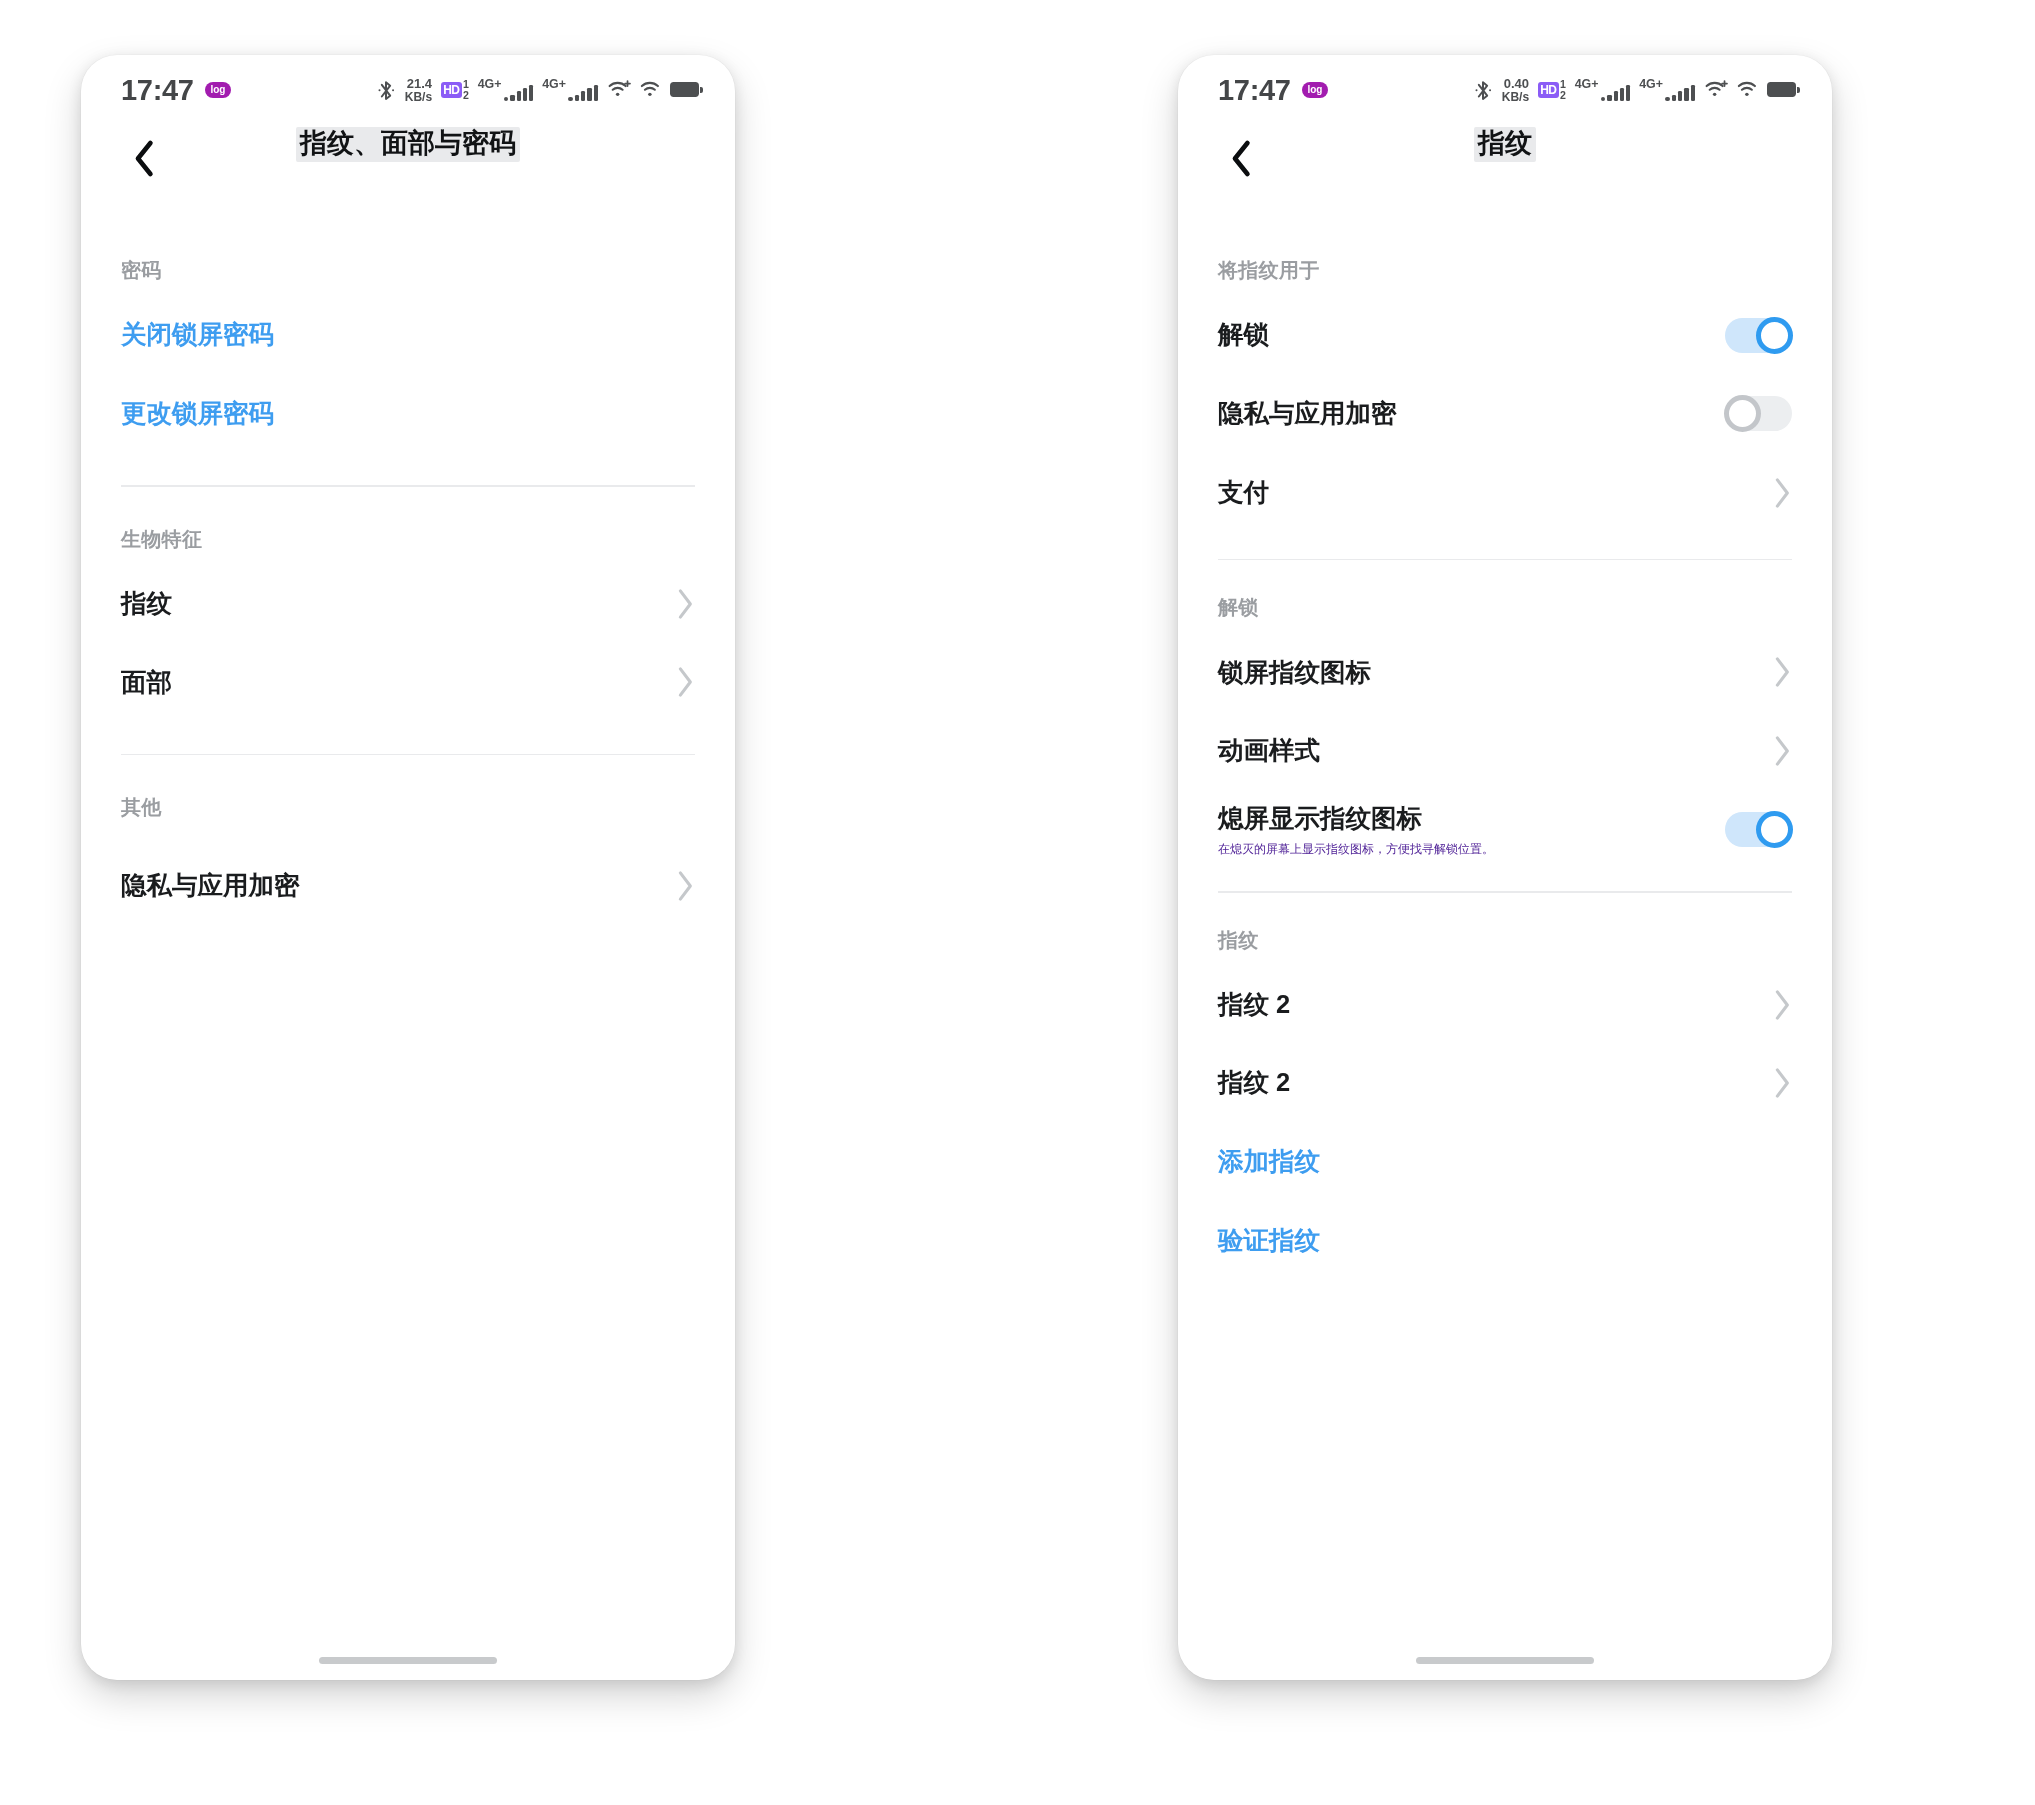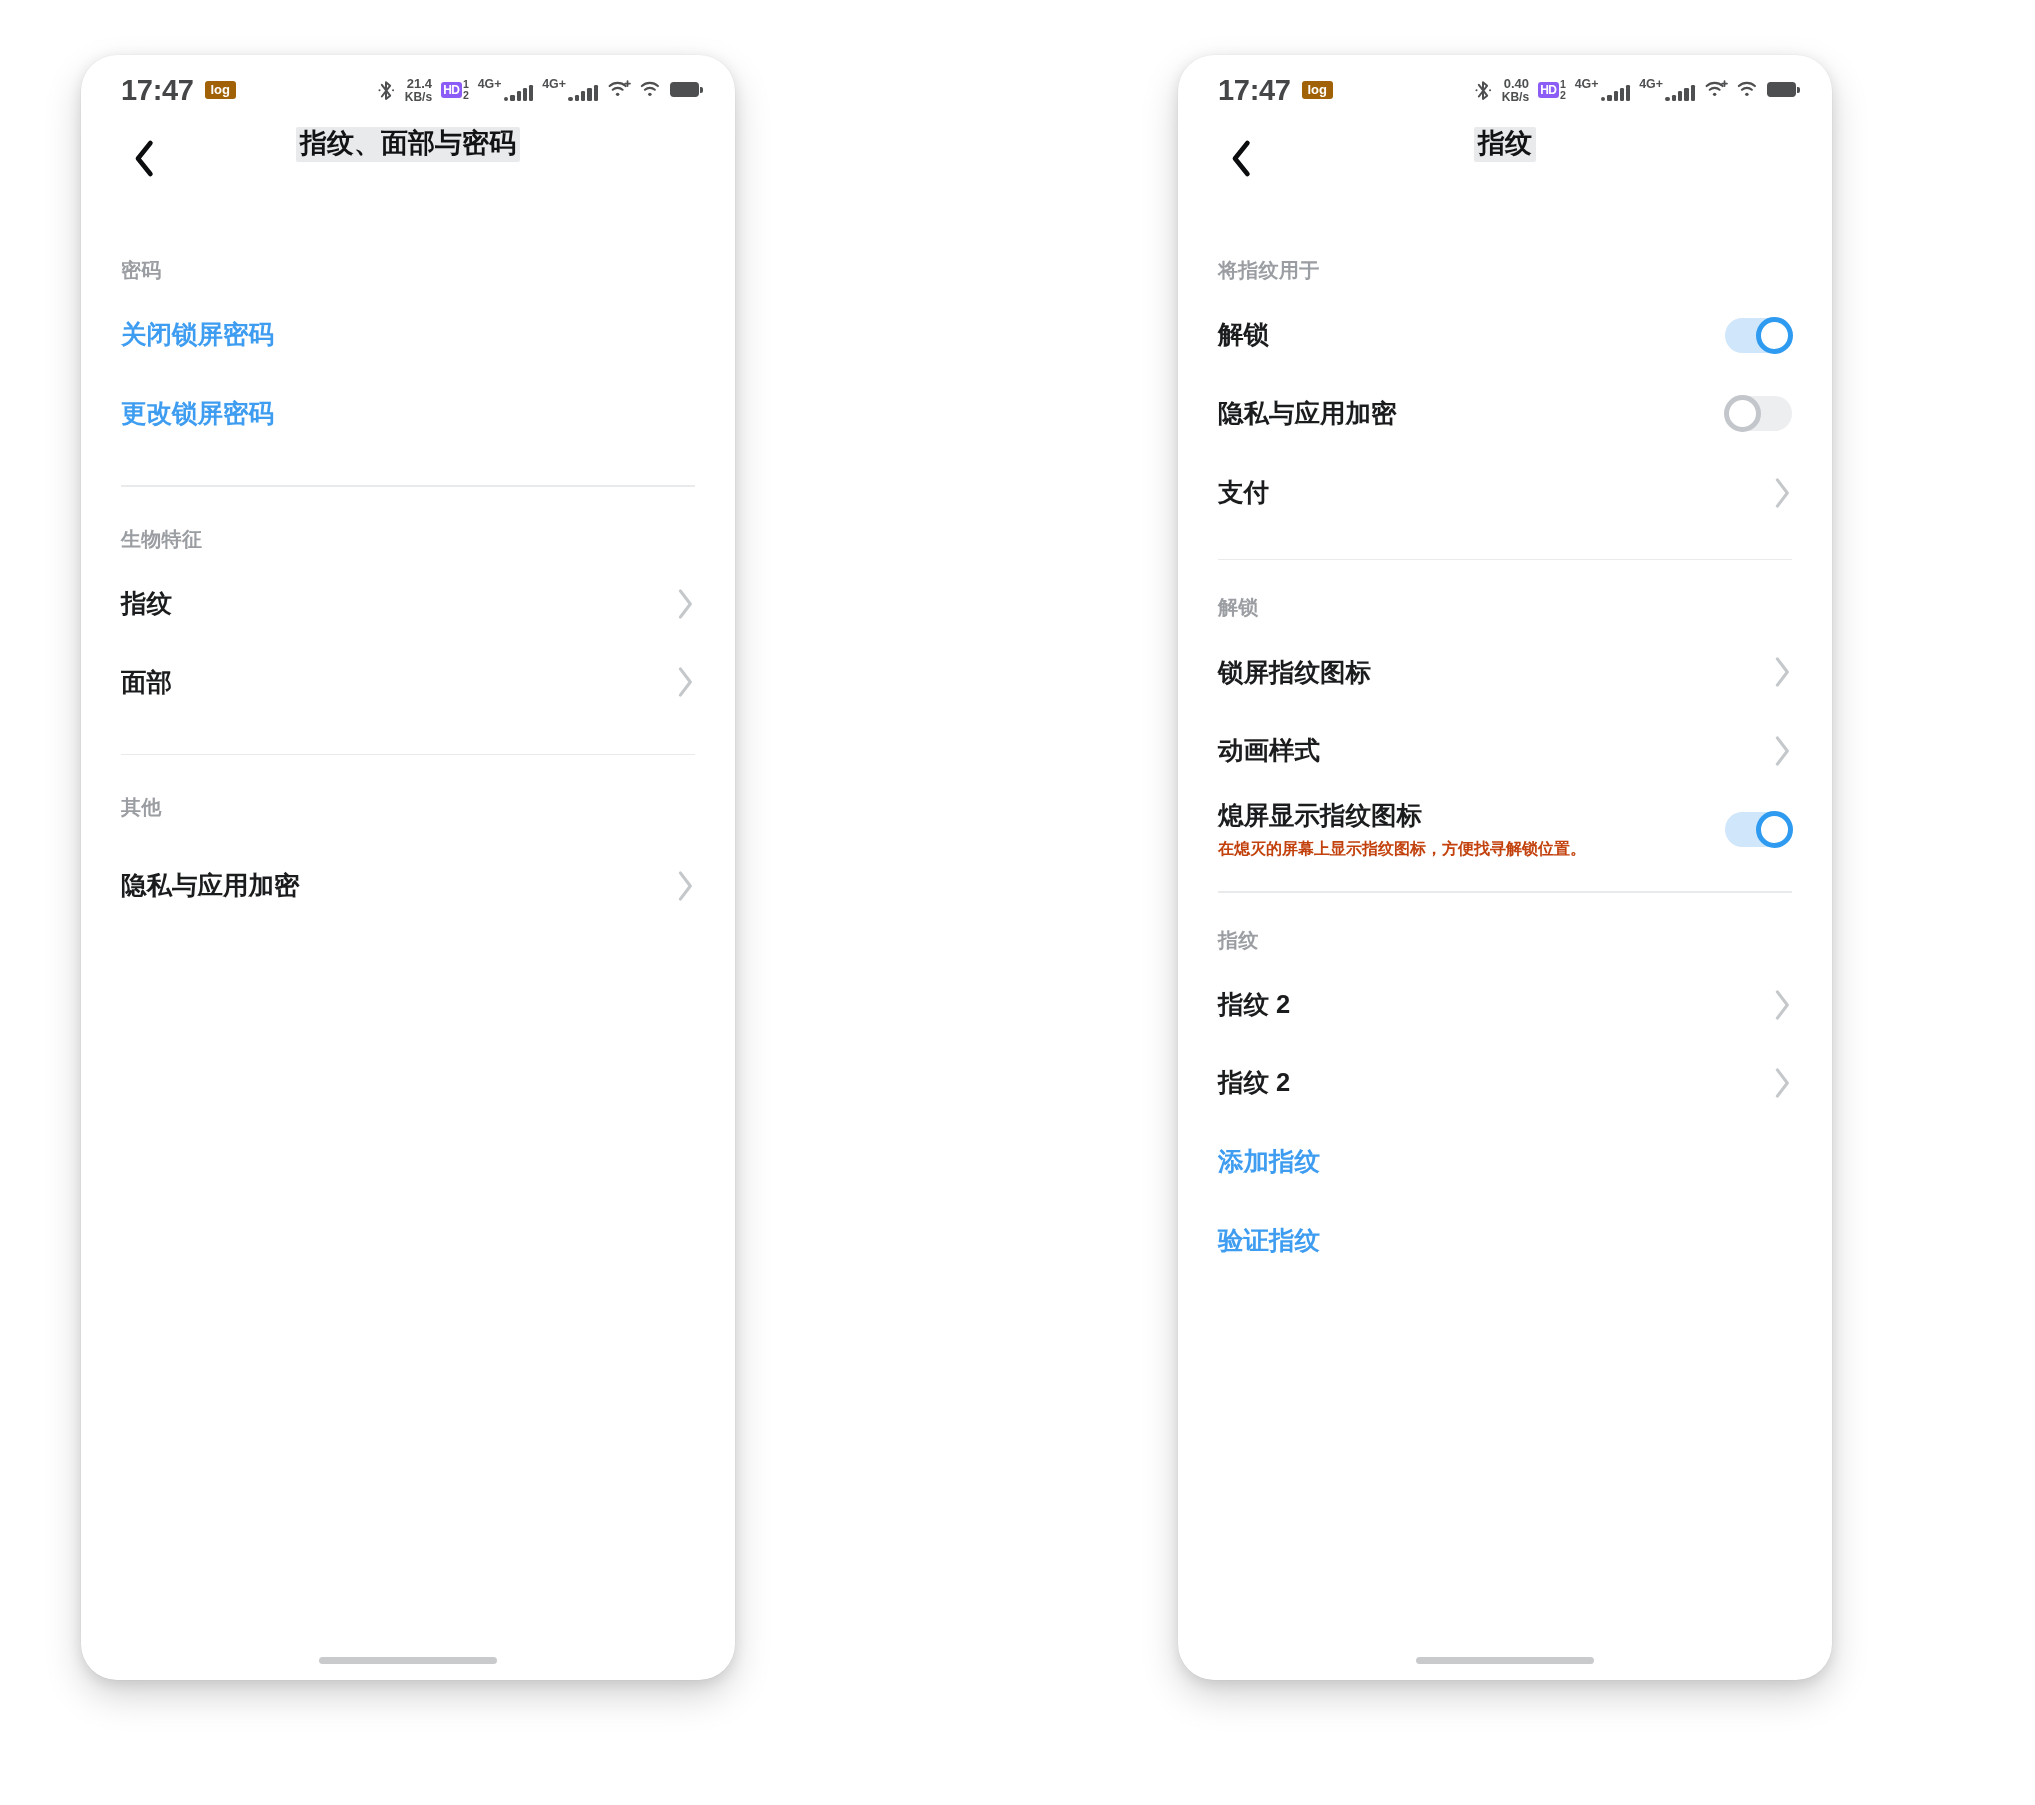--- a/index.html
+++ b/index.html
@@ -33,23 +33,23 @@
     width: 100%; height: 70px;
     display: flex; align-items: center;
     padding: 0 36px 0 40px;
   }
   .sb-left { display: flex; align-items: center; gap: 11.2px; }
   .sb-time {
     font-size: 29px; font-weight: 700; color: #444648;
     letter-spacing: -0.3px; line-height: 1;
   }
   .sb-log {
-    background: #a16207; color: #ffffff;
-    font-size: 13px; font-weight: 600;
-    border-radius: 3px;
+    background: #a21caf; color: #ffffff;
+    font-size: 10px; font-weight: 600;
+    border-radius: 9px;
     padding: 2.5px 5.6px 3.1px;
     line-height: 1;
   }
   .sb-right {
     margin-left: auto;
     display: flex; align-items: center; gap: 8.7px;
     color: #4d4f51;
   }
   .sb-bt { width: 20px; height: 22.4px; }
   .sb-speed {
@@ -137,22 +137,22 @@
     cursor: pointer;
   }
   .row-text { flex: 1; min-width: 0; }
   .row-title {
     font-size: 25.5px; font-weight: 700;
     color: #1a1c1e;
     line-height: 1.25;
   }
   .row-title.link { color: #3e9df0; }
   .row-desc {
-    font-size: 16px; font-weight: 700;
-    color: #c2410c;
+    font-size: 12px; font-weight: 400;
+    color: #4c1d95;
     line-height: 1.38;
     margin-top: 6.2px;
     max-width: 411px;
   }
   .chev { width: 18.7px; height: 34px; flex: 0 0 auto; margin-left: 11.2px; }
   .chev svg { width: 100%; height: 100%; display: block; }
 
   .divider {
     height: 1.2px;
     background: #e9eaec;

